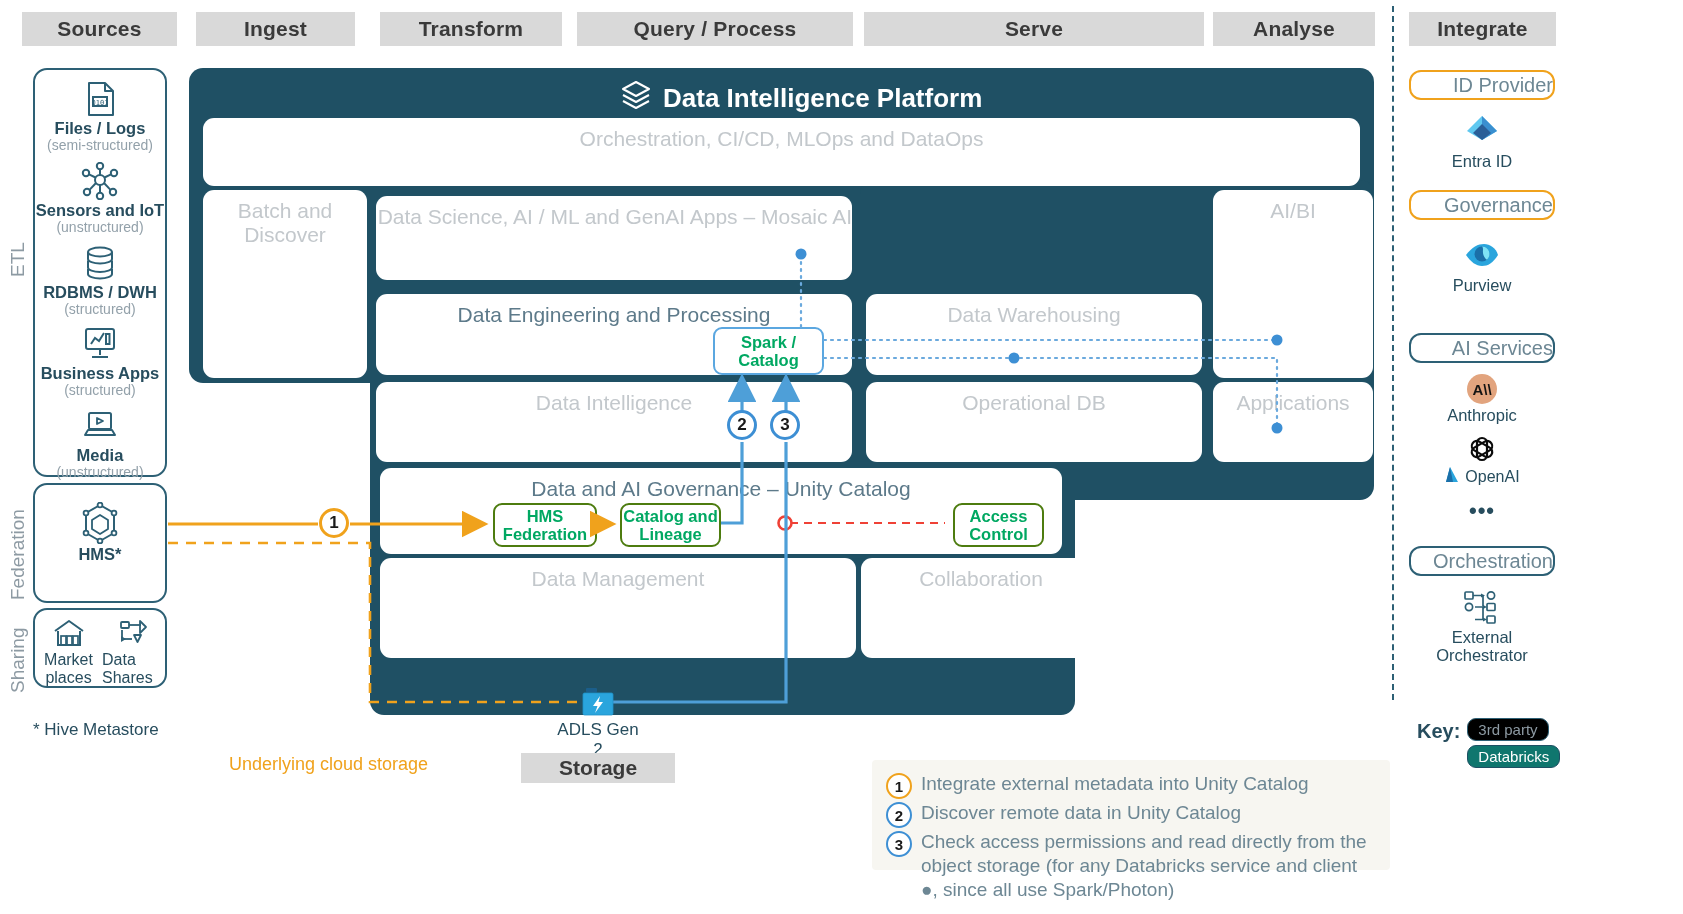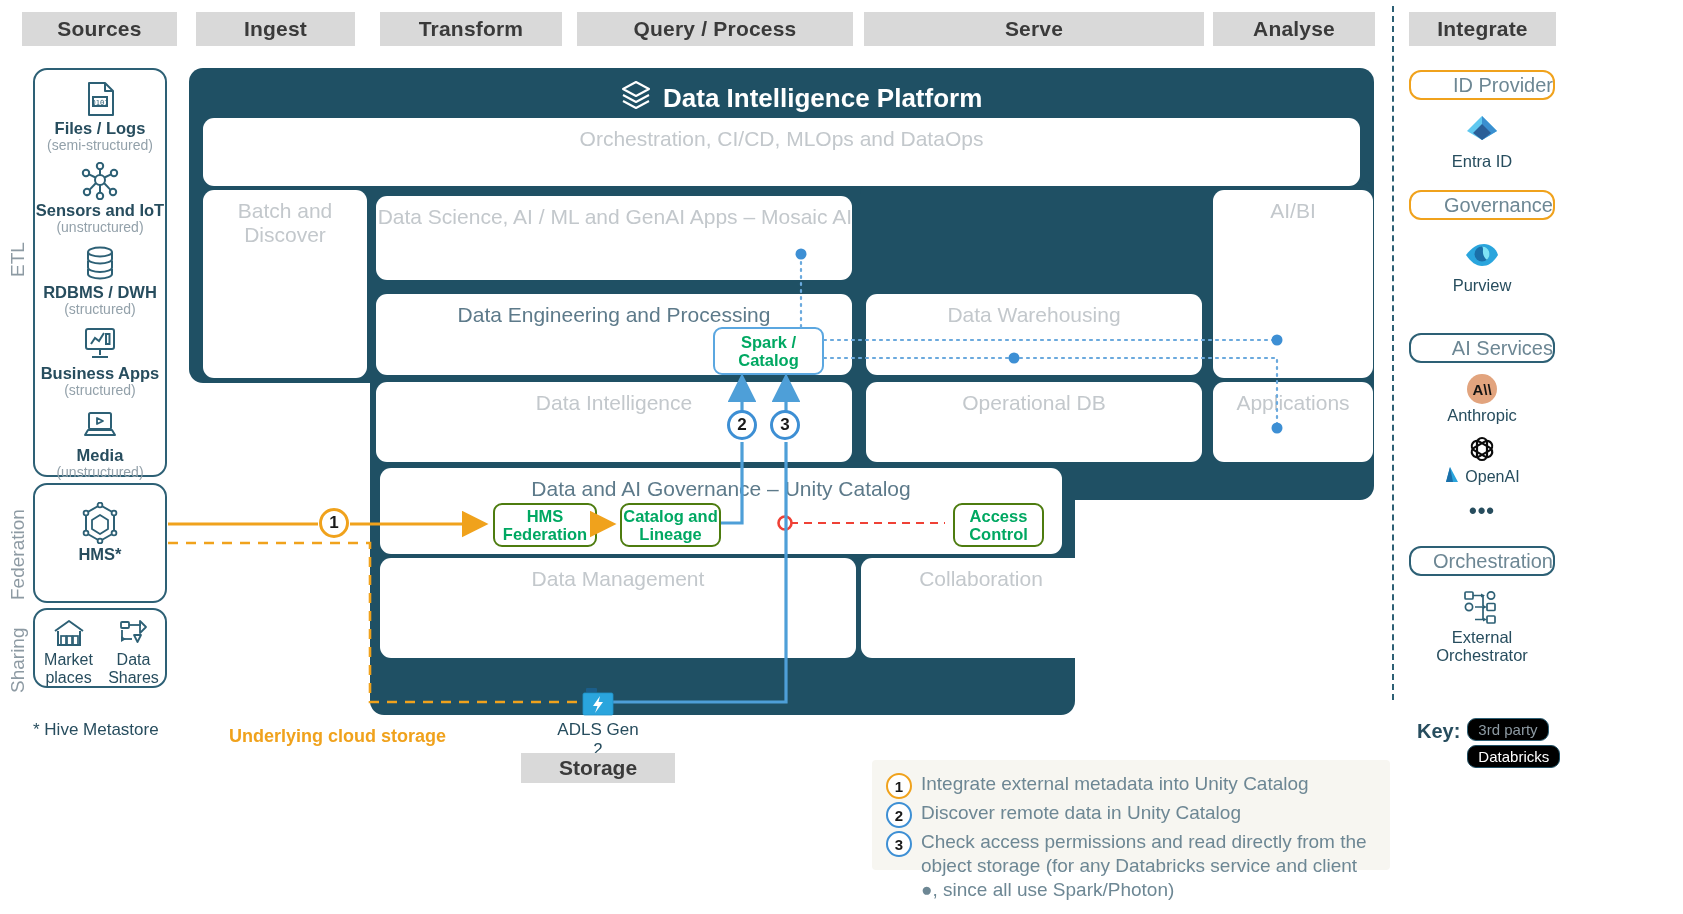--- a/index.html
+++ b/index.html
@@ -118,21 +118,21 @@
   .lgtext{font-size:19px;color:#6d8794;line-height:1.26;}
 
   .keywrap{position:absolute;display:flex;align-items:flex-start;}
   .keylabel{font-size:20px;font-weight:bold;color:#274d5e;margin-right:7px;margin-top:2px;}
   .keytag{
     border-radius:9px;font-size:15px;padding:2px 10px;box-sizing:border-box;
     display:inline-flex;align-items:center;justify-content:center;
     white-space:nowrap;
   }
   .keytag.third{border:1.6px solid #2d6075;color:#8d9aa3;background:#000000;}
-  .keytag.dbx{background:#000000;color:#fff;border:1.6px solid #1f5064;margin-top:4px;}
+  .keytag.dbx{background:#0f766e;color:#fff;border:1.6px solid #1f5064;margin-top:4px;}
 
   
   .plain{position:absolute;font-size:17px;color:#274d5e;white-space:nowrap;}
   .orangetext{position:absolute;font-size:18px;color:#f0a21c;white-space:nowrap;}
   .storage{
     position:absolute;background:#d9d9d9;color:#3a3a3a;
     font-size:21px;font-weight:bold;
     display:flex;align-items:center;justify-content:center;
   }
   svg.overlay{position:absolute;left:0;top:0;width:1683px;height:914px;pointer-events:none;}
@@ -278,21 +278,21 @@
             <path d="M3 13L17 3l14 10" fill="none" stroke="#2d6075" stroke-width="2" stroke-linejoin="round"></path>
             <path d="M6 13v14h22V13" fill="none" stroke="#2d6075" stroke-width="2"></path>
             <rect x="9" y="18" width="5" height="9" fill="none" stroke="#2d6075" stroke-width="1.7"></rect>
             <rect x="15" y="18" width="5" height="9" fill="none" stroke="#2d6075" stroke-width="1.7"></rect>
             <rect x="21" y="18" width="5" height="9" fill="none" stroke="#2d6075" stroke-width="1.7"></rect>
           </svg>
       </div>
       <div class="t1">Market</div>
       <div class="t1">places</div>
     </div>
-    <div style="position:absolute;left:67px;top:7px;width:63px;text-align:center;">
+    <div style="position:absolute;left:67px;top:7px;width:63px;text-align:left;">
       <div class="srcicon" style="height:32px;">
         <svg width="34" height="30" viewBox="0 0 34 30">
             <rect x="4" y="4" width="8" height="6" rx="1" fill="none" stroke="#2d6075" stroke-width="1.8"></rect>
             <polygon points="23,3 29,9 23,15" fill="none" stroke="#2d6075" stroke-width="1.8" stroke-linejoin="round"></polygon>
             <path d="M12 7h12" fill="none" stroke="#2d6075" stroke-width="1.8"></path>
             <polygon points="17,17 24,17 20.5,24" fill="none" stroke="#2d6075" stroke-width="1.8" stroke-linejoin="round"></polygon>
             <path d="M5 21h10" fill="none" stroke="#2d6075" stroke-width="1.8"></path>
             <path d="M5 12v9" fill="none" stroke="#2d6075" stroke-width="1.8"></path>
             <polygon points="4,18 9,21 4,24" fill="#2d6075"></polygon>
           </svg>
@@ -429,21 +429,21 @@
   <div class="step o" style="left:319px;top:508px;">
       <span>1</span>
     </div>
   <div class="step b" style="left:727px;top:410px;">
       <span>2</span>
     </div>
   <div class="step b" style="left:770px;top:410px;">
       <span>3</span>
     </div>
 
-  <div class="orangetext" style="left:229px;top:726px;font-weight:bold;">Underlying cloud storage</div>
+  <div class="orangetext" style="left:229px;top:754px;">Underlying cloud storage</div>
 
   <div style="position:absolute;left:553px;top:686px;width:90px;text-align:center;">
     <div style="display:flex;justify-content:center;">
       <svg width="34" height="32" viewBox="0 0 34 32">
         <rect x="5" y="2" width="11" height="4.5" rx="1" fill="#1b5e8a"></rect>
         <rect x="2" y="7" width="30" height="22" rx="1.5" fill="#2aa5dd"></rect>
         <rect x="2" y="7" width="30" height="22" rx="1.5" fill="none" stroke="#1e93c9" stroke-width="0.8"></rect>
         <polygon points="19,10 12,20 16.5,20 14,27 22,16 17.5,16" fill="#ffffff"></polygon>
       </svg>
     </div>

